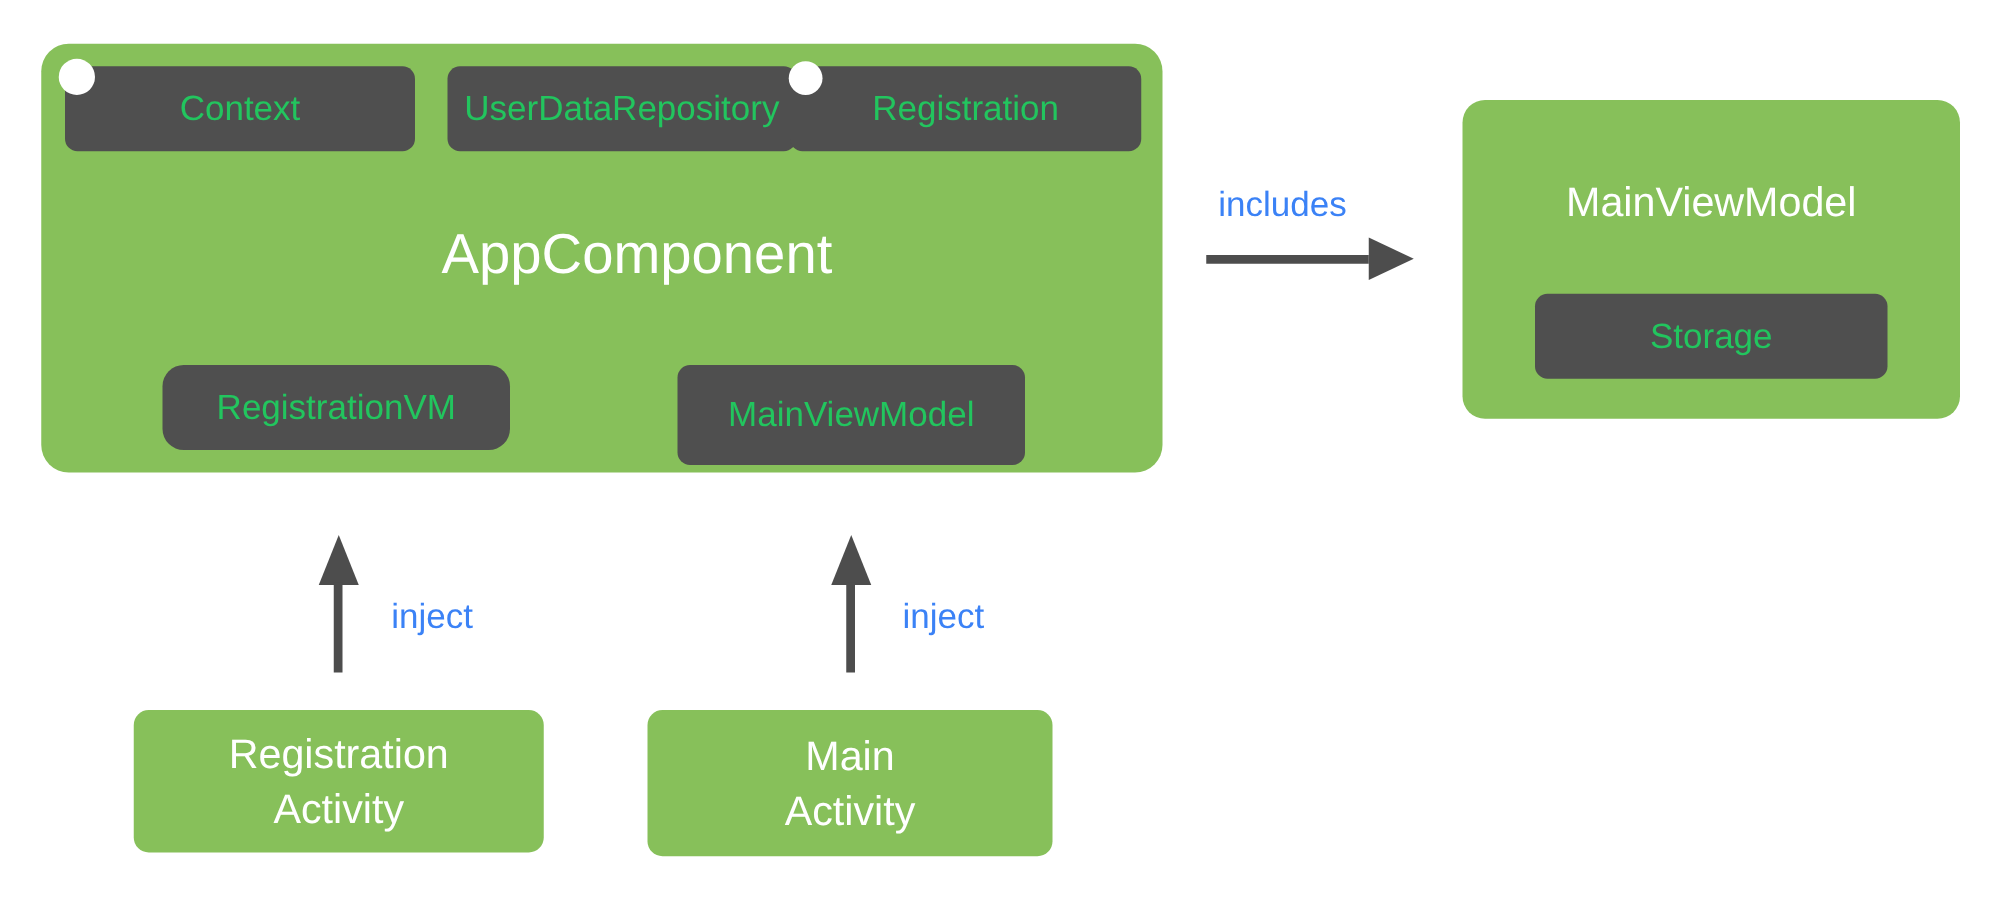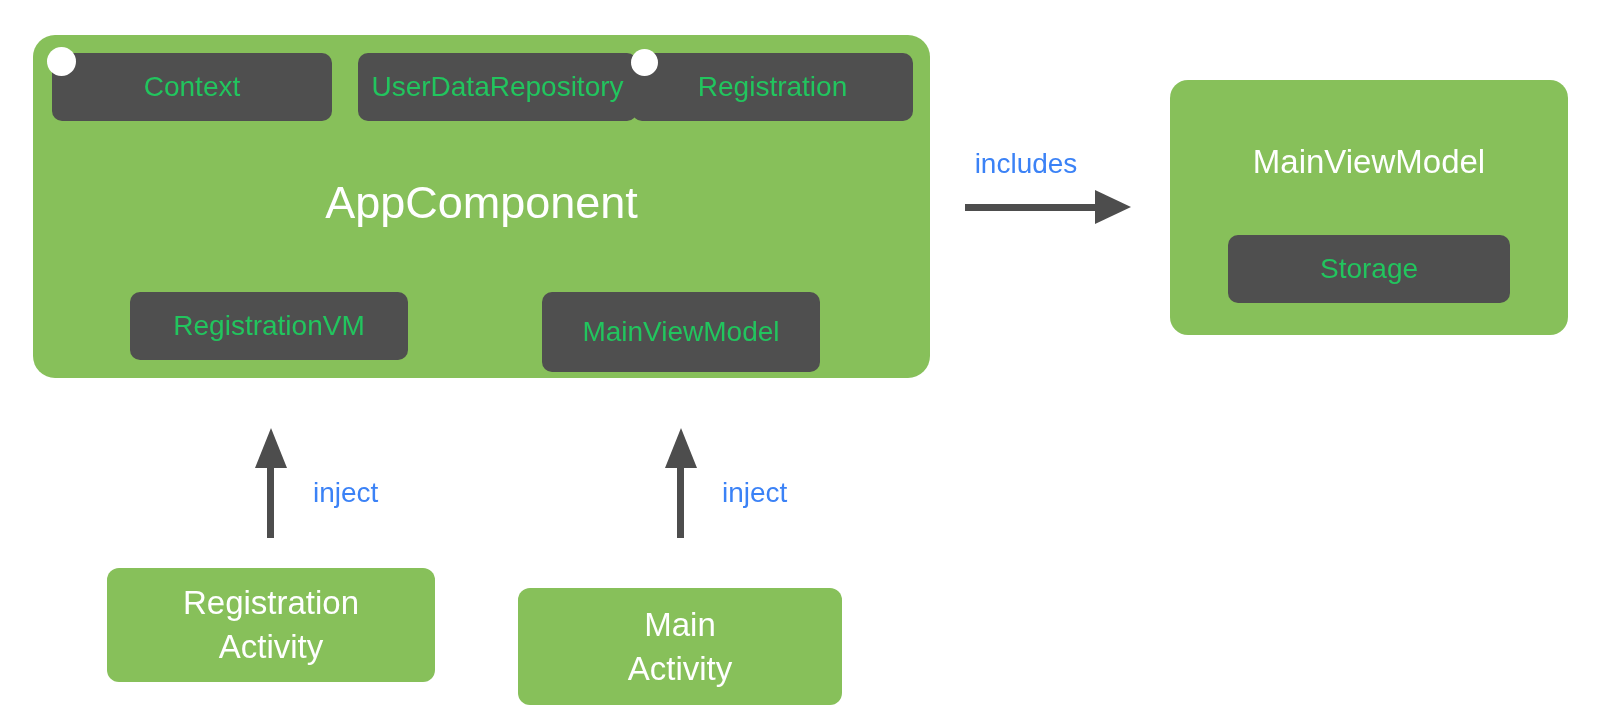--- a/index.html
+++ b/index.html
@@ -81,34 +81,34 @@
     justify-content: center;
     text-align: center;
   }
   
   #app-component { left: 33px; top: 35px; width: 897px; height: 343px; }
   #box-context   { left: 19px;  top: 18px; width: 280px; height: 68px; }
   #box-udr       { left: 313px; top: 18px; width: 279px; height: 68px; margin-left: 12px; }
   #box-um        { left: 599px; top: 18px; width: 281px; height: 68px; }
   #dot-context   { left: 14px;  top: 12px; width: 29px; height: 29px; }
   #dot-um        { left: 598px; top: 14px; width: 27px; height: 27px; }
-  #app-title     { top: 140px; font-size: 45px; line-height: 56px; }
-  #box-regvm     { left: 97px;  top: 257px; width: 278px; height: 68px; }
+  #app-title     { top: 140px; font-size: 45px; line-height: 56px; padding-left: 28px; }
+  #box-regvm     { left: 97px;  top: 257px; width: 278px; height: 68px; border-radius: 17px; }
   #box-mvm       { left: 509px; top: 257px; width: 278px; height: 80px; }
   
   #includes-label { left: 961px; top: 148px; width: 130px; text-align: center; }
   #includes-shaft { left: 965px; top: 204px; width: 130px; }
   #includes-head  { left: 1095px; top: 190px; }
   
   #storage-module { left: 1170px; top: 80px; width: 398px; height: 255px; border-radius: 18px; }
   #storage-title  { top: 56px; font-size: 33px; line-height: 52px; }
   #box-storage    { left: 58px; top: 155px; width: 282px; height: 68px; align-items: center; }
   
   #activity-reg  { left: 107px; top: 568px; width: 328px; height: 114px; }
-  #activity-main { left: 518px; top: 568px; width: 324px; height: 117px; margin-top: 20px; }
+  #activity-main { left: 518px; top: 568px; width: 324px; height: 117px; }
   #inject-shaft-1 { left: 267px; top: 466px; height: 72px; }
   #inject-head-1  { left: 255px; top: 428px; }
   #inject-label-1 { left: 313px; top: 477px; }
   #inject-shaft-2 { left: 677px; top: 466px; height: 72px; }
   #inject-head-2  { left: 665px; top: 428px; }
   #inject-label-2 { left: 722px; top: 477px; }
 </style>
 </head>
 <body>
 

